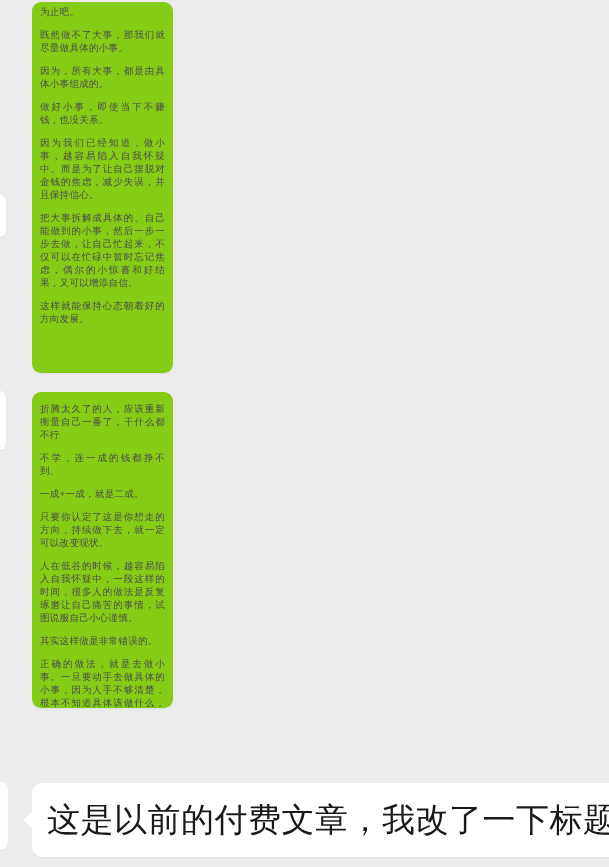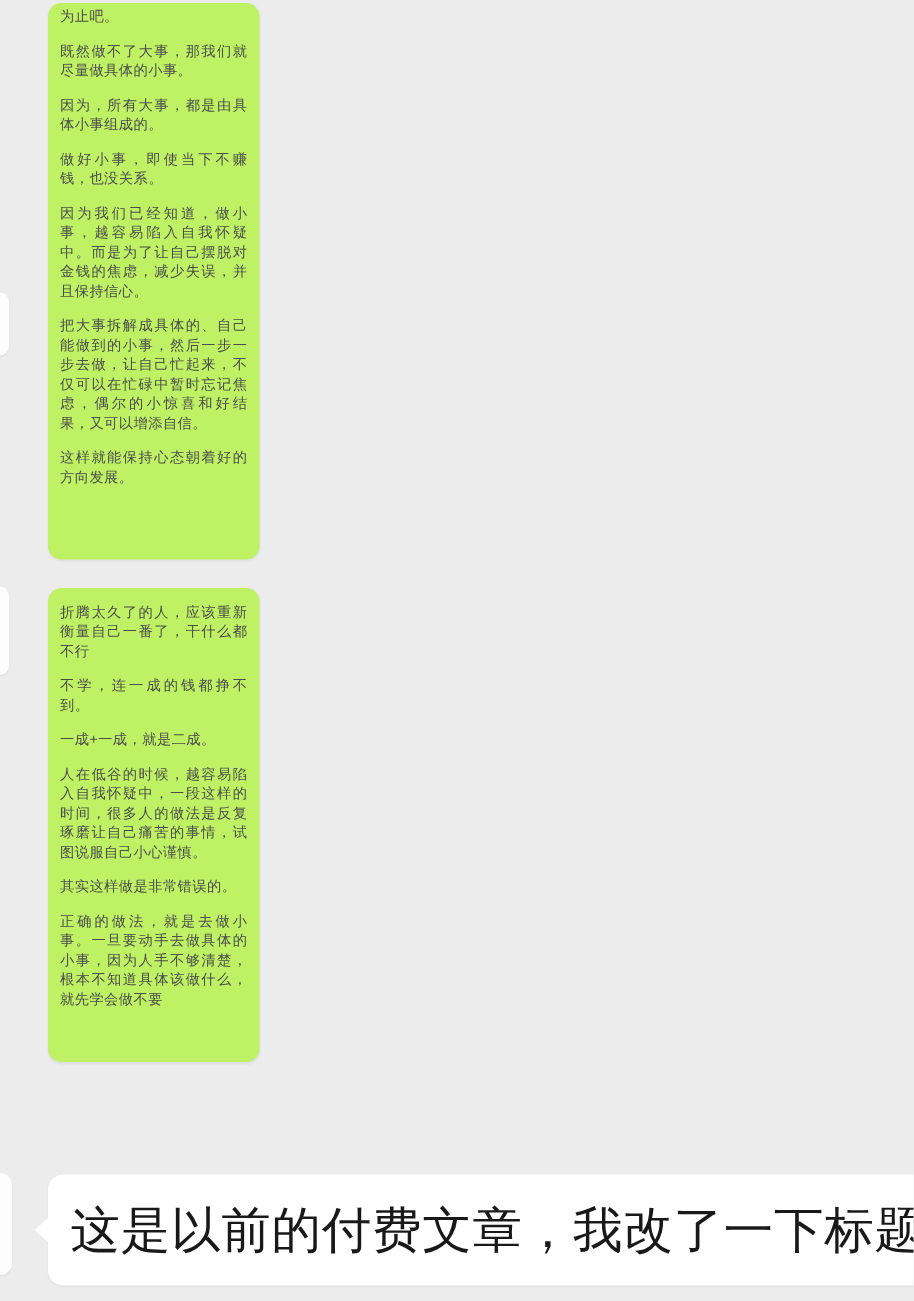--- a/index.html
+++ b/index.html
@@ -7,21 +7,21 @@
     width:609px;height:867px;overflow:hidden;
     background:#ececec;
     font-family:"Liberation Sans","DejaVu Sans",sans-serif;
     position:relative;
   }
   .screen{position:absolute;inset:0;}
 
   
   .card{
     position:absolute;left:32px;width:141px;
-    background:#bef264;border-radius:9px;
+    background:#84cc16;border-radius:9px;
     box-shadow:0 1px 2px rgba(0,0,0,0.07);
     overflow:hidden;
   }
   .card1{top:2px;height:371px;}
   .card2{top:392px;height:316px;}
   .article{padding:3px 8px 0 8px;}
   .card2 .article{padding-top:10px;}
   .article p{
     margin:0 0 10px 0;
     font-size:9.5px;line-height:13px;
@@ -77,20 +77,21 @@
         <p>这样就能保持心态朝着好的方向发展。</p>
       </div>
   </div>
 
   <div class="avatar-sliver s2"></div>
   <div class="card card2">
     <div class="article">
         <p>折腾太久了的人，应该重新衡量自己一番了，干什么都不行</p>
         <p>不学，连一成的钱都挣不到。</p>
         <p>一成+一成，就是二成。</p>
+        <p>只要你认定了这是你想走的方向，持续做下去，就一定可以改变现状。</p>
         <p>人在低谷的时候，越容易陷入自我怀疑中，一段这样的时间，很多人的做法是反复琢磨让自己痛苦的事情，试图说服自己小心谨慎。</p>
         <p>其实这样做是非常错误的。</p>
         <p>正确的做法，就是去做小事。一旦要动手去做具体的小事，因为人手不够清楚，根本不知道具体该做什么，就先学会做不要</p>
       </div>
   </div>
 
   <div class="avatar-sliver s3"></div>
   <div class="bubble">
     <div class="tail"></div>
     <span class="bubble-text">这是以前的付费文章，我改了一下标题</span>

